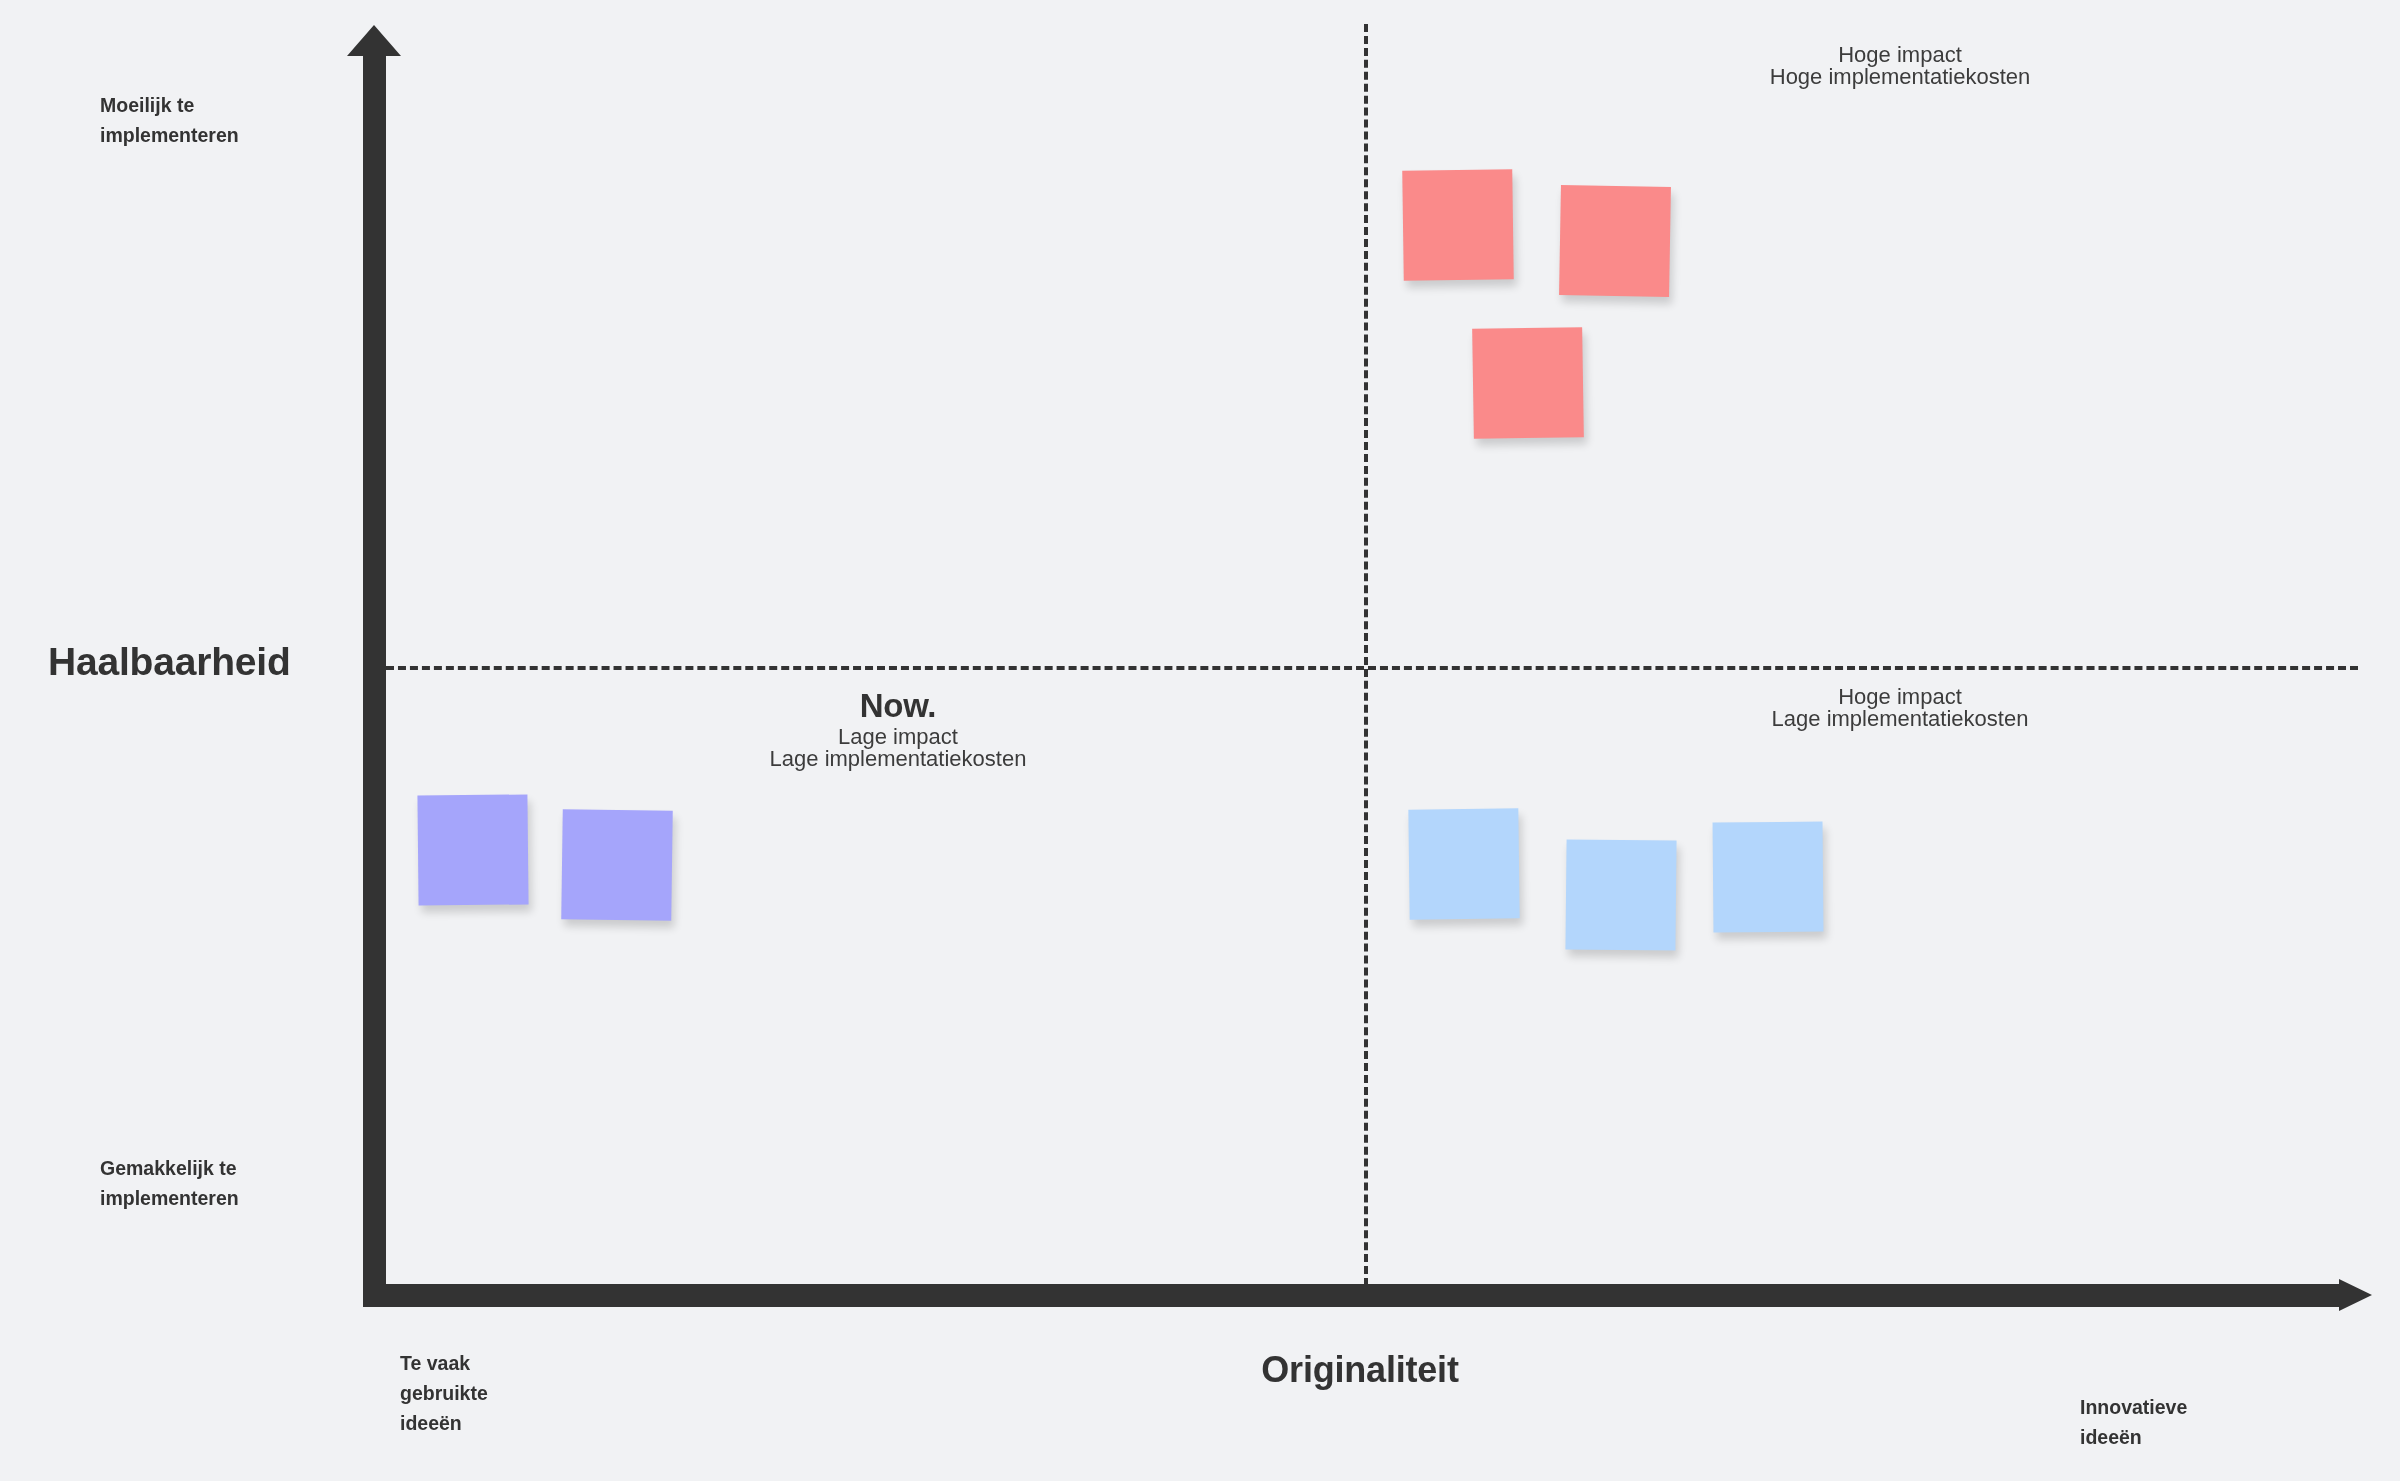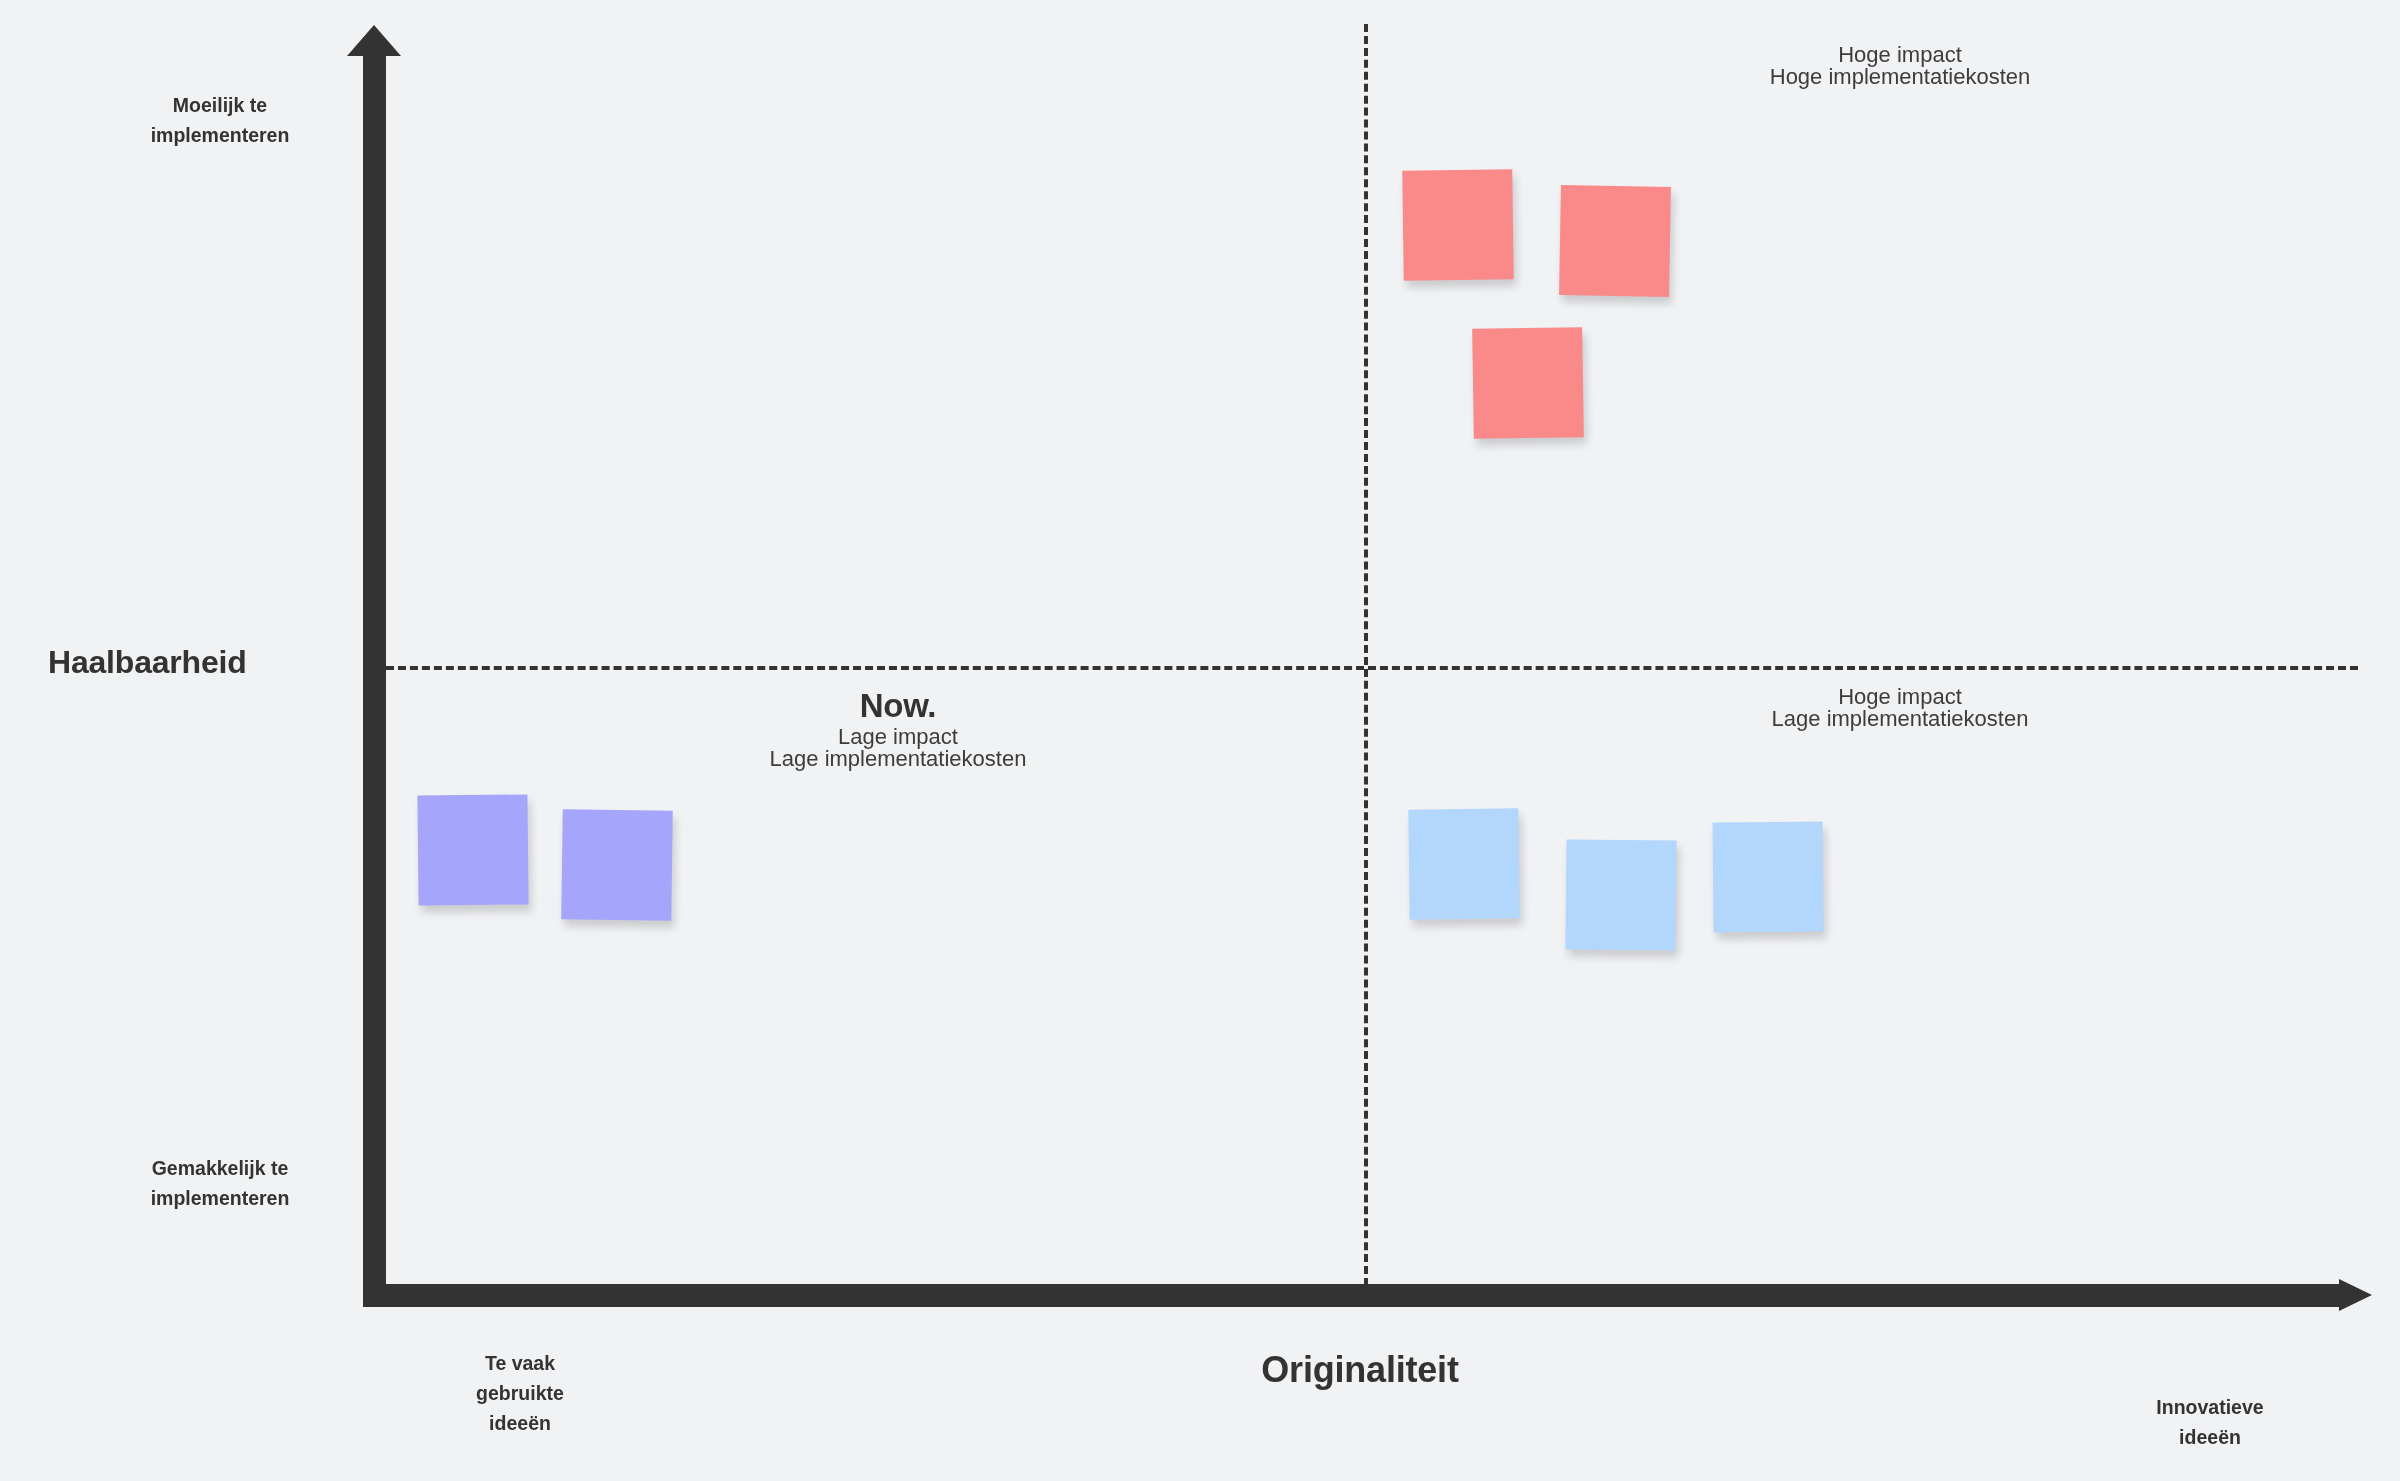--- a/index.html
+++ b/index.html
@@ -75,40 +75,39 @@
   
   .axis-title {
     position: absolute;
     color: #333333;
     font-weight: bold;
     letter-spacing: -0.2px;
   }
   #y-axis-title {
     left: 48px;
     top: 640px;
-    font-size: 32px;
+    font-size: 39px;
     line-height: 44px;
   }
   #x-axis-title {
     left: 1150px;
     top: 1348px;
     width: 420px;
     text-align: center;
     font-size: 36px;
     line-height: 44px;
   }
 
   
   .end-label {
     position: absolute;
     color: #333333;
     font-weight: bold;
     font-size: 19.5px;
     line-height: 30px;
-    text-align: center;
   }
   #label-top {
     left: 100px;
     top: 90px;
     width: 240px;
   }
   #label-bottom {
     left: 100px;
     top: 1153px;
     width: 240px;

